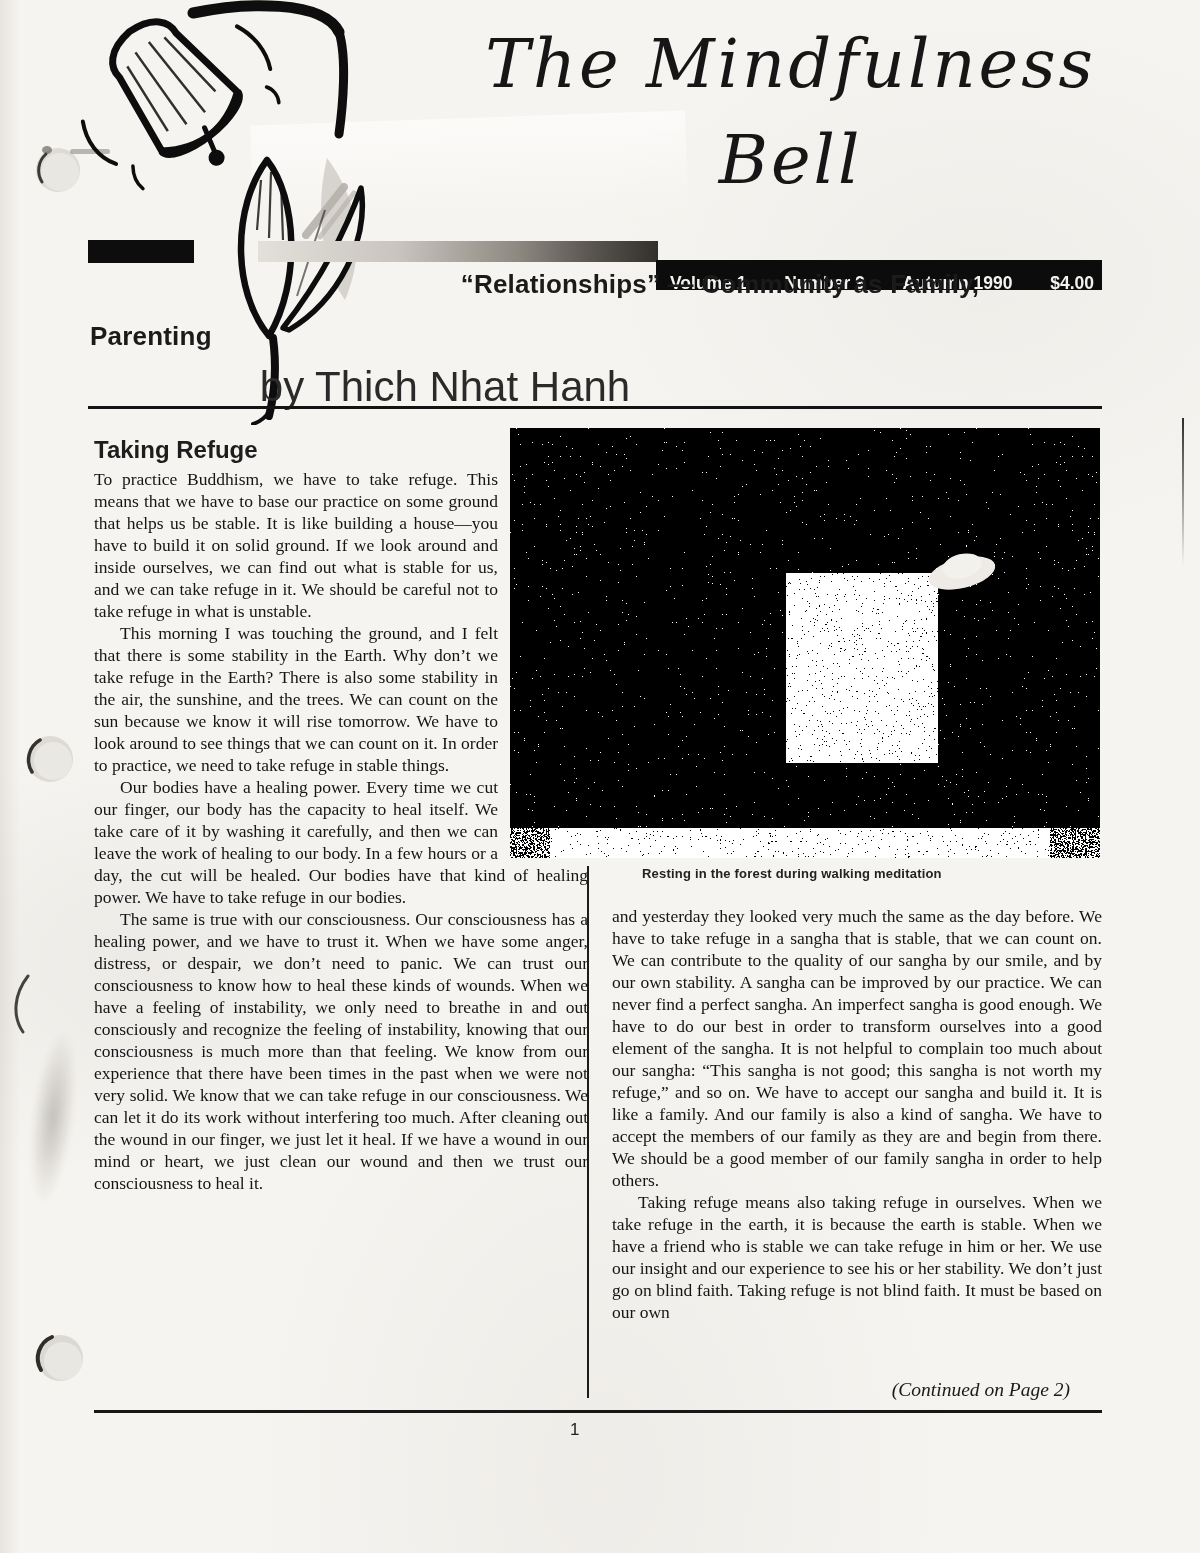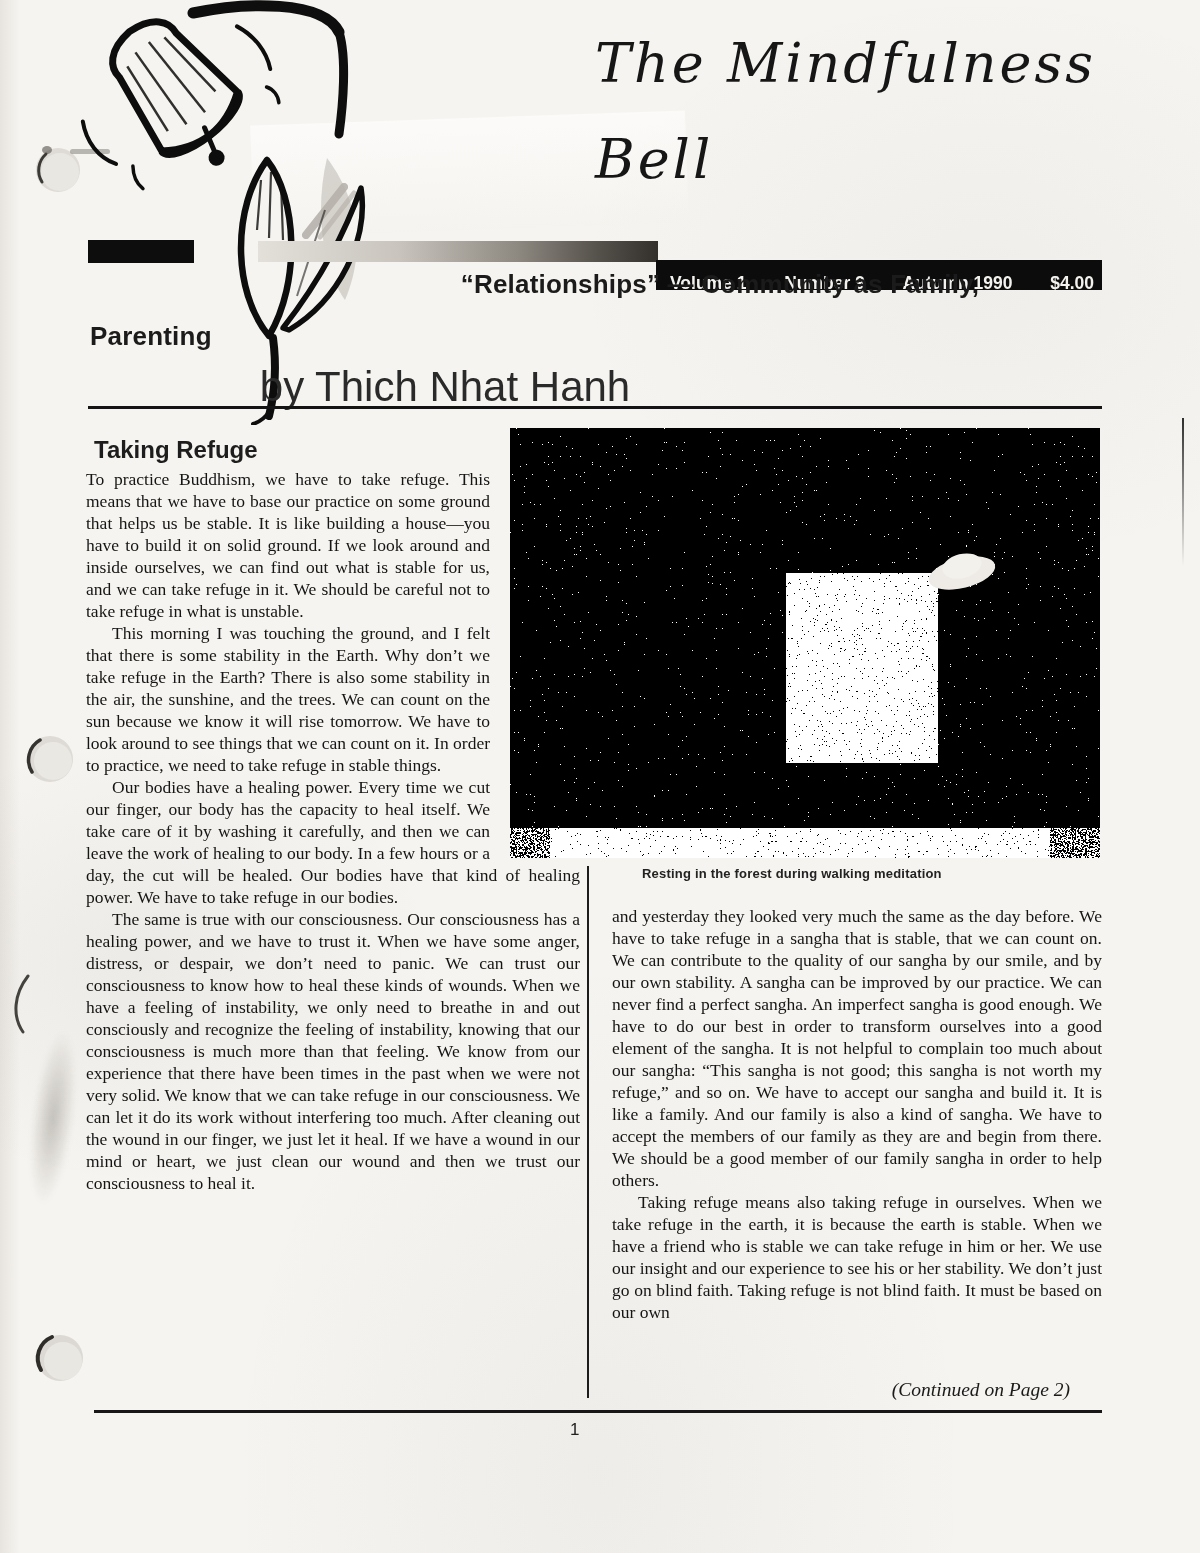--- a/index.html
+++ b/index.html
@@ -8,39 +8,39 @@
     background:
       radial-gradient(ellipse 420px 320px at 12% 62%, rgba(60,55,48,.05), rgba(60,55,48,0) 70%),
       radial-gradient(ellipse 600px 420px at 82% 18%, rgba(60,55,48,.03), rgba(60,55,48,0) 70%),
       radial-gradient(ellipse 500px 700px at 50% 95%, rgba(60,55,48,.04), rgba(60,55,48,0) 75%),
       linear-gradient(90deg,#e7e4df 0px,#f6f4f0 20px),
       #f6f4f0;
     font-family:"Liberation Serif", serif;color:#151515;
   }
   .abs{position:absolute;}
   
-  .mast-title{position:absolute;top:16px;right:104px;text-align:left;color:#161616;
+  .mast-title{position:absolute;top:16px;right:104px;text-align:center;color:#161616;
     font-family:"DejaVu Serif", serif;font-style:italic;font-weight:500;
-    font-size:54px;line-height:96px;letter-spacing:3px;white-space:nowrap;}
+    font-size:67px;line-height:96px;letter-spacing:3px;white-space:nowrap;}
   .issue-bar-a{left:88px;top:240px;width:106px;height:23px;background:#0d0d0d;}
   .issue-bar-fade{left:258px;top:241px;width:400px;height:21px;
     background:linear-gradient(90deg,#e3e0da 0%,#c9c5be 35%,#8d8880 65%,#55514b 85%,#332f2b 100%);}
   .issue-bar-c{left:656px;top:236px;width:446px;height:30px;background:#0c0c0c;
     display:flex;align-items:center;justify-content:space-between;padding:16px 8px 0 14px;box-sizing:border-box;margin-top:24px;}
   .issue-bar-c span{color:#f4f2ee;font-family:"Liberation Sans", sans-serif;font-weight:bold;font-size:17.5px;white-space:nowrap;}
   
   .head1{left:340px;top:269px;width:760px;text-align:center;}
   .head2{left:90px;top:321px;width:1000px;display:flex;justify-content:space-between;}
   .headline-text{font-family:"Liberation Sans", sans-serif;font-weight:bold;font-size:26px;color:#1b1b1b;letter-spacing:.2px;white-space:nowrap;}
   .byline{left:90px;top:363px;width:1010px;text-align:center;padding-right:300px;box-sizing:border-box;
     font-family:"Liberation Sans", sans-serif;font-size:42px;color:#2a2a2a;}
   .rule-top{left:88px;top:406px;width:1014px;height:3px;background:#141414;}
   
   .section-head{left:94px;top:436px;font-family:"Liberation Sans", sans-serif;font-weight:bold;font-size:24px;color:#1d1d1d;}
-  .colL{left:86px;top:468px;width:494px;height:938px;overflow:hidden;
+  .colL{left:94px;top:468px;width:494px;height:938px;overflow:hidden;
     font-size:17.5px;line-height:22px;text-align:justify;}
   .colL .spacer{float:right;width:90px;height:386px;}
   .colR{left:612px;top:905px;width:490px;height:478px;overflow:hidden;
     font-size:17.5px;line-height:22px;text-align:justify;}
   .colL p,.colR p{margin:0;}
   .ind{text-indent:26px;}
   .photo{left:510px;top:428px;width:590px;height:430px;}
   .caption{left:626px;top:866px;font-family:"Liberation Sans", sans-serif;font-weight:bold;font-size:13px;color:#222;letter-spacing:.2px;margin-left:16px;}
   .divider{left:587px;top:866px;width:2px;height:532px;background:#1c1c1c;}
   .continued{left:700px;top:1379px;width:370px;text-align:right;font-style:italic;font-size:19.5px;color:#1a1a1a;}

